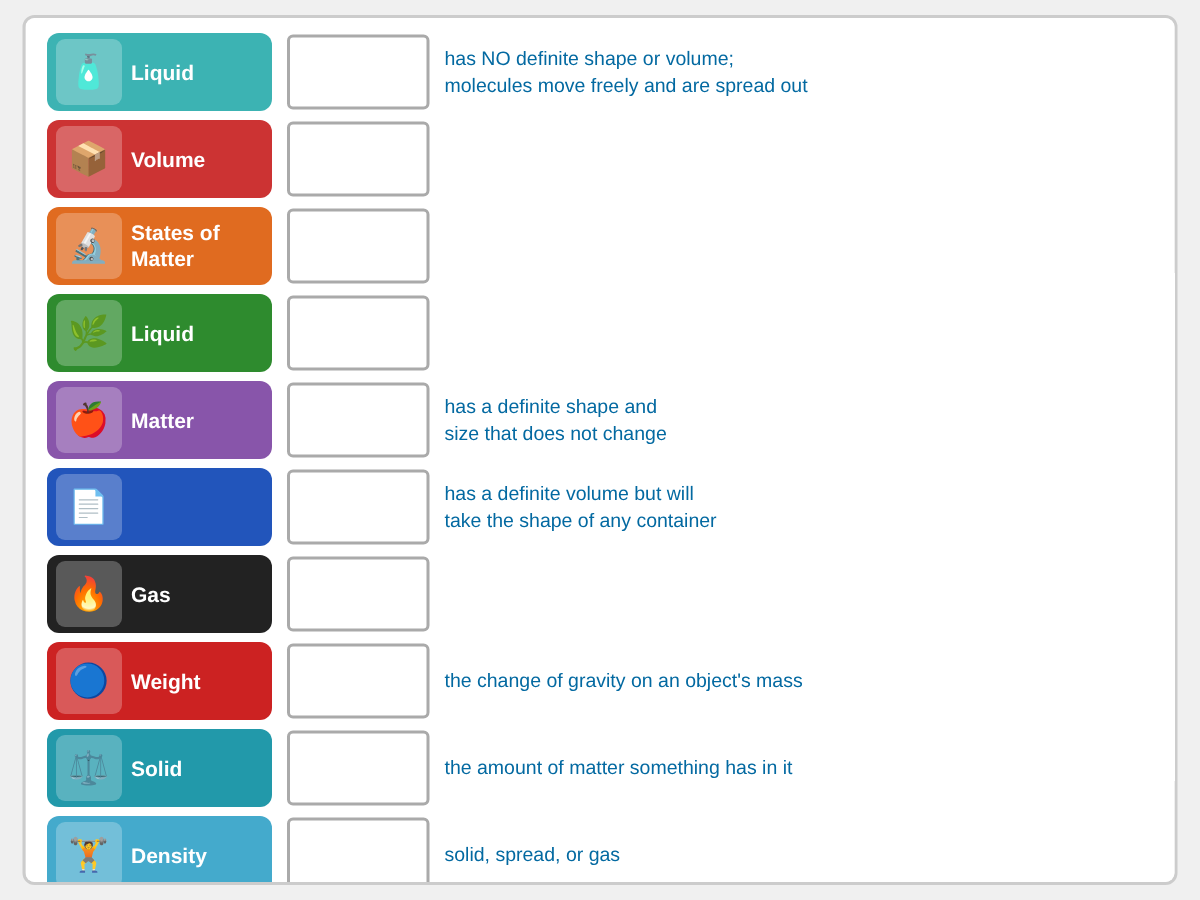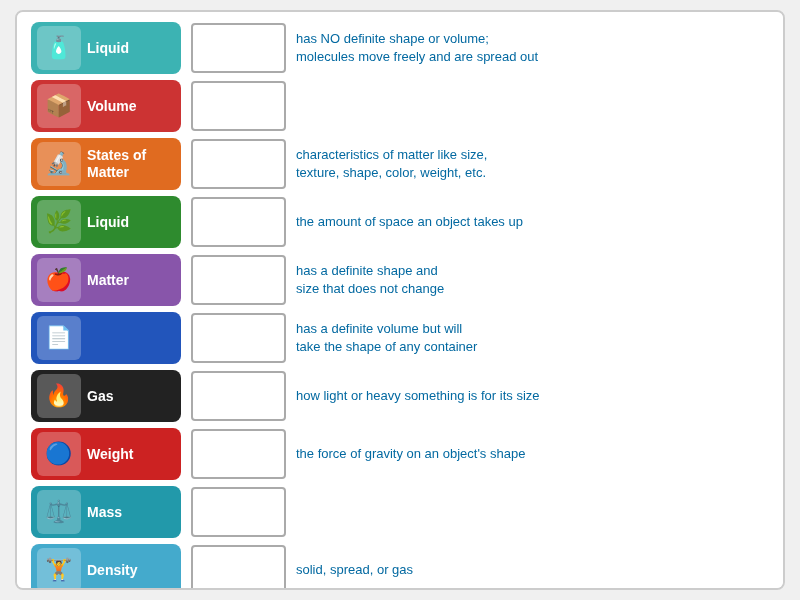--- a/index.html
+++ b/index.html
@@ -108,29 +108,27 @@
         <span class="term-label">Volume</span>
       </button>
       <div class="answer-box"></div>
     </div>
     <div class="match-row">
       <button class="term-btn btn-orange">
         <div class="term-icon">🔬</div>
         <span class="term-label">States of<br>Matter</span>
       </button>
       <div class="answer-box"></div>
-      <div class="definition-text">characteristics of matter like size,<br>texture, shape, color, weight, etc.</div>
     </div>
     <div class="match-row">
       <button class="term-btn btn-green">
         <div class="term-icon">🌿</div>
         <span class="term-label">Liquid</span>
       </button>
       <div class="answer-box"></div>
-      <div class="definition-text">the amount of space an object takes up</div>
     </div>
     <div class="match-row">
       <button class="term-btn btn-purple">
         <div class="term-icon">🍎</div>
         <span class="term-label">Matter</span>
       </button>
       <div class="answer-box"></div>
       <div class="definition-text">has a definite shape and<br>size that does not change</div>
     </div>
     <div class="match-row">
@@ -139,36 +137,36 @@
       </button>
       <div class="answer-box"></div>
       <div class="definition-text">has a definite volume but will<br>take the shape of any container</div>
     </div>
     <div class="match-row">
       <button class="term-btn btn-black">
         <div class="term-icon">🔥</div>
         <span class="term-label">Gas</span>
       </button>
       <div class="answer-box"></div>
-      <div class="definition-text">how light or heavy something is for its size</div>
     </div>
     <div class="match-row">
       <button class="term-btn btn-red2">
         <div class="term-icon">🔵</div>
         <span class="term-label">Weight</span>
       </button>
       <div class="answer-box"></div>
-      <div class="definition-text">the force of gravity on an object's shape</div>
+      <div class="definition-text">the change of gravity on an object's mass</div>
     </div>
     <div class="match-row">
       <button class="term-btn btn-teal2">
         <div class="term-icon">⚖️</div>
-        <span class="term-label">Mass</span>
+        <span class="term-label">Solid</span>
       </button>
       <div class="answer-box"></div>
+      <div class="definition-text">the amount of matter something has in it</div>
     </div>
     <div class="match-row">
       <button class="term-btn btn-cyan">
         <div class="term-icon">🏋️</div>
         <span class="term-label">Density</span>
       </button>
       <div class="answer-box"></div>
       <div class="definition-text">solid, spread, or gas</div>
     </div>
   </div>

